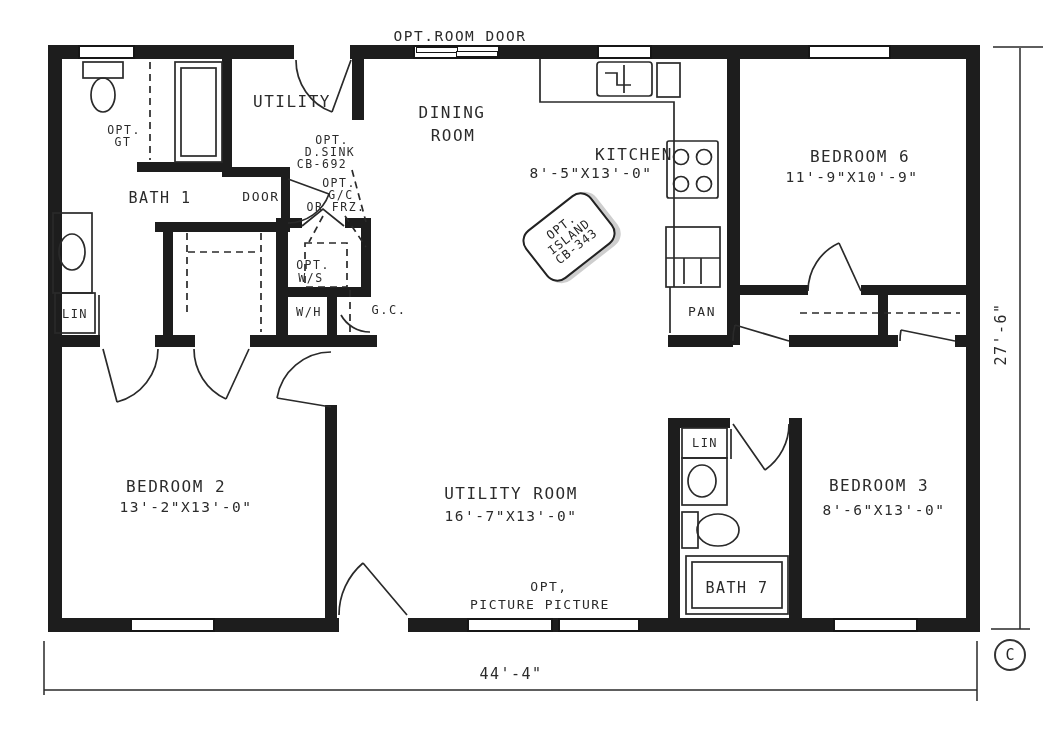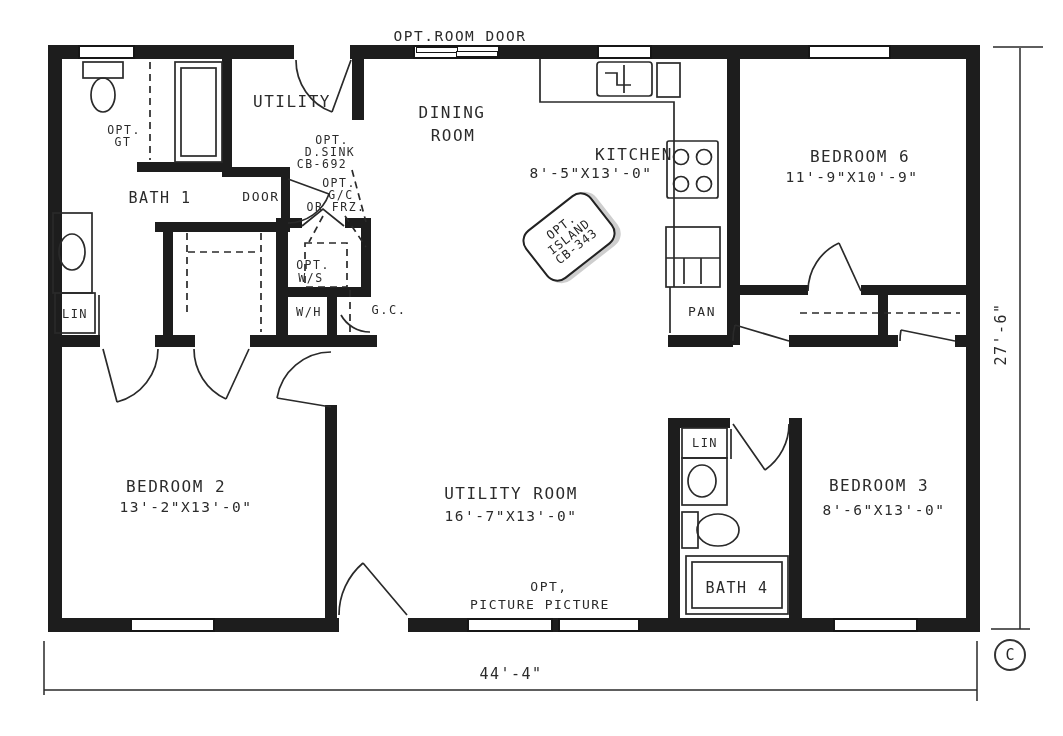--- a/index.html
+++ b/index.html
@@ -193,21 +193,21 @@
 
   <div class="lbl s16" style="left:176px;top:487px">BEDROOM 2</div>
   <div class="lbl s14" style="left:186px;top:507px">13'-2"X13'-0"</div>
 
   <div class="lbl s16" style="left:511px;top:494px">UTILITY ROOM</div>
   <div class="lbl s14" style="left:511px;top:516px">16'-7"X13'-0"</div>
 
   <div class="lbl s16" style="left:879px;top:486px">BEDROOM 3</div>
   <div class="lbl s14" style="left:884px;top:510px">8'-6"X13'-0"</div>
 
-  <div class="lbl s15" style="left:737px;top:588px">BATH 4</div>
+  <div class="lbl s15" style="left:737px;top:588px">BATH 7</div>
 
   <div class="lbl s13" style="left:549px;top:586px">OPT,</div>
   <div class="lbl s13" style="left:540px;top:604px">PICTURE PICTURE</div>
 
   <div class="lbl s15" style="left:511px;top:674px">44'-4"</div>
   <div class="lbl s15 vdim" style="left:1001px;top:334px">27'-6"</div>
 
   <div id="copyright">
     <span>C</span>
   </div>

